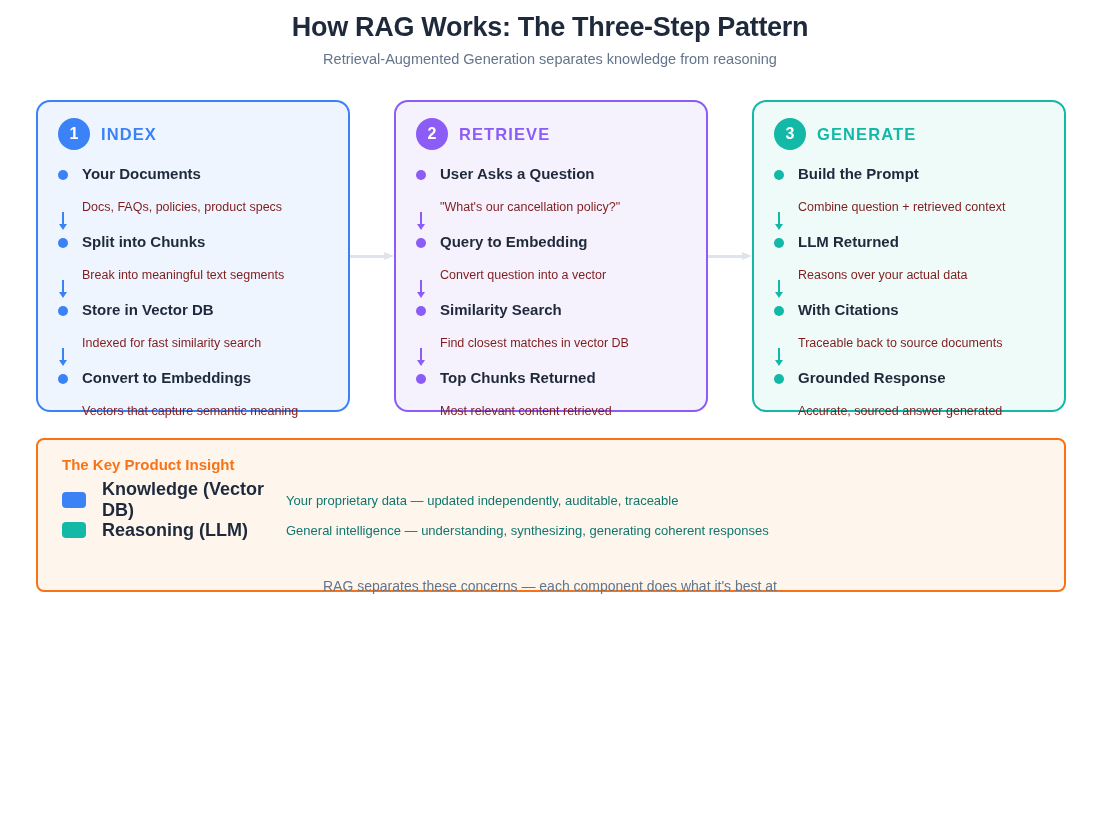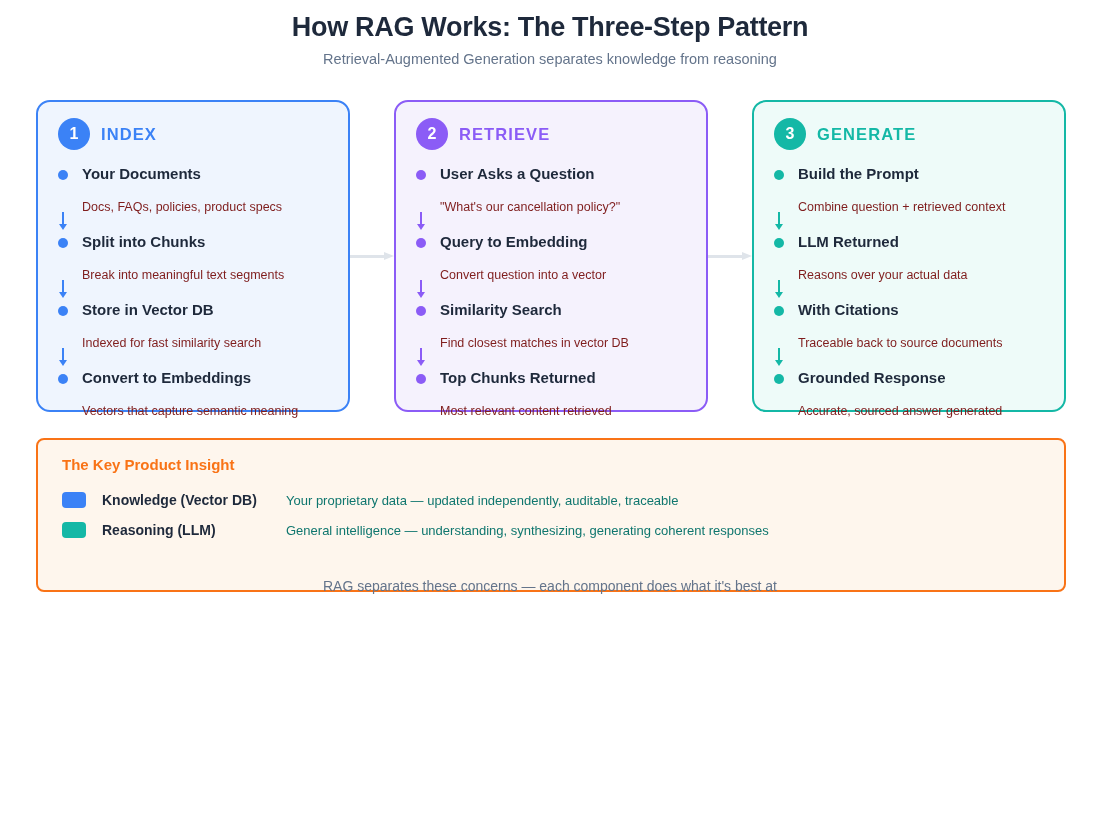--- a/index.html
+++ b/index.html
@@ -202,21 +202,21 @@
     height: 30px;
   }
   .swatch {
     width: 24px;
     height: 16px;
     border-radius: 4px;
     flex: 0 0 auto;
     margin-right: 16px;
   }
   .insight-label {
-    font-size: 14px;
+    font-size: 18px;
     font-weight: bold;
     color: #1e293b;
     width: 184px;
     flex: 0 0 auto;
   }
   .insight-desc {
     font-size: 13px;
     color: #0f766e;
   }
 

